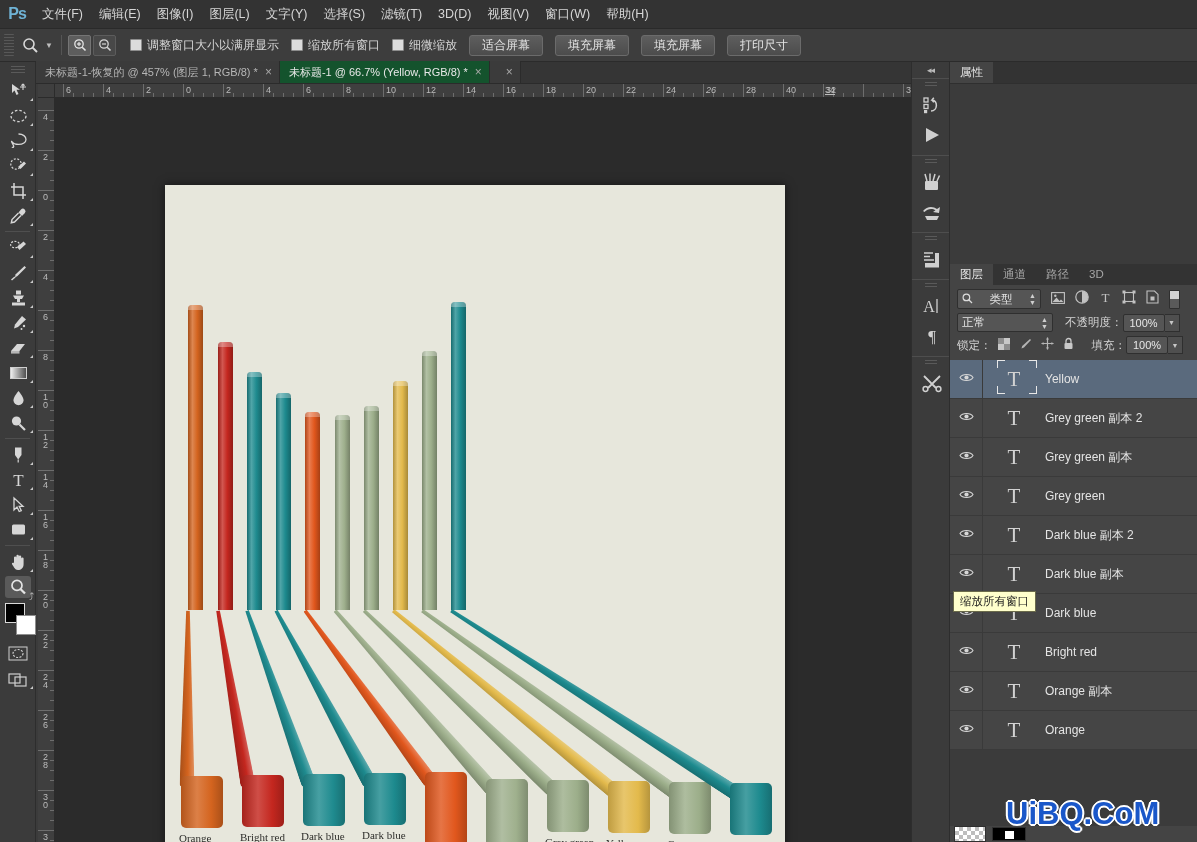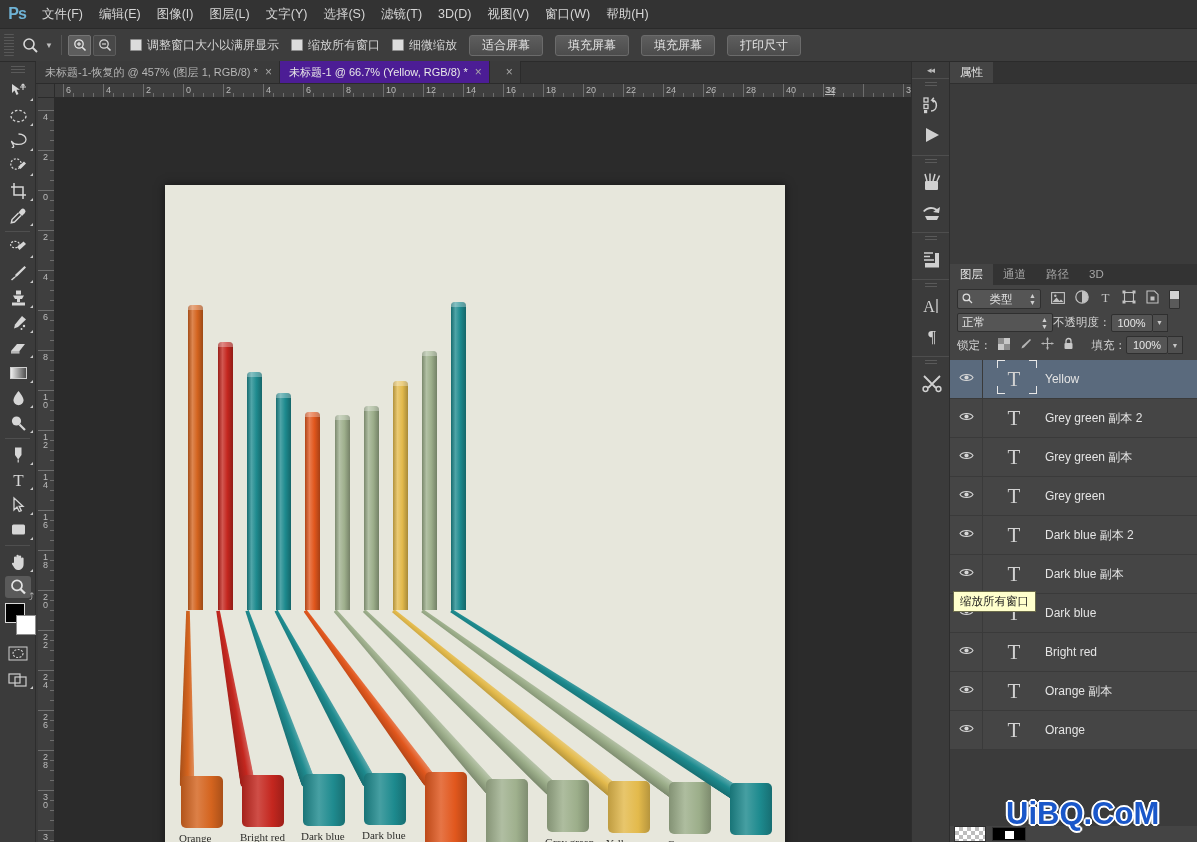--- a/index.html
+++ b/index.html
@@ -94,21 +94,21 @@
     position: absolute; left: 36px; top: 62px; width: 875px; height: 22px;
     background: #353535; display: flex; align-items: flex-end;
     border-bottom: 1px solid #2b2b2b;
   }
   .doctab {
     height: 22px; line-height: 22px; padding: 0 7px 0 9px;
     font-size: 11px; color: #b6b6b6; background: #3b3b3b;
     border-right: 1px solid #2b2b2b; display: flex; align-items: center;
     white-space: nowrap;
   }
-  .doctab.active { background: #4c1d95; color: #e8e8e8; }
+  .doctab.active { background: #14532d; color: #e8e8e8; }
   .tab-x { margin-left: 7px; color: #a8a8a8; font-size: 12px; line-height: 1; }
 
   
   .ruler-h {
     position: absolute; left: 55px; top: 84px; width: 856px; height: 14px;
     background: #3f3f3f; border-bottom: 1px solid #2b2b2b; overflow: hidden;
   }
   .ruler-v {
     position: absolute; left: 38px; top: 98px; width: 17px; height: 744px;
     background: #3f3f3f; border-right: 1px solid #2b2b2b; overflow: hidden;
@@ -976,21 +976,21 @@
           </span>
         </div>
         <div class="toggle-sw"></div>
       </div>
 
       <div class="lrow" style="padding-top:0">
         <div class="blend-sel">
           <span>正常</span>
           <span style="font-size:7px;color:#cfcfcf;line-height:7px">▲<br>▼</span>
         </div>
-        <span class="lbl" style="">不透明度：</span>
+        <span class="lbl" style="margin-left:12px">不透明度：</span>
         <div class="numfield">100%</div>
         <div class="numcaret">▼</div>
       </div>
 
       <div class="lrow" style="padding-top:0;padding-bottom:6px">
         <span class="lbl">锁定：</span>
         <span class="lock-icons">
           <span>
             <svg width="12" height="12" viewBox="0 0 12 12">
                 <rect width="6" height="6" fill="#8e8e8e"></rect>

